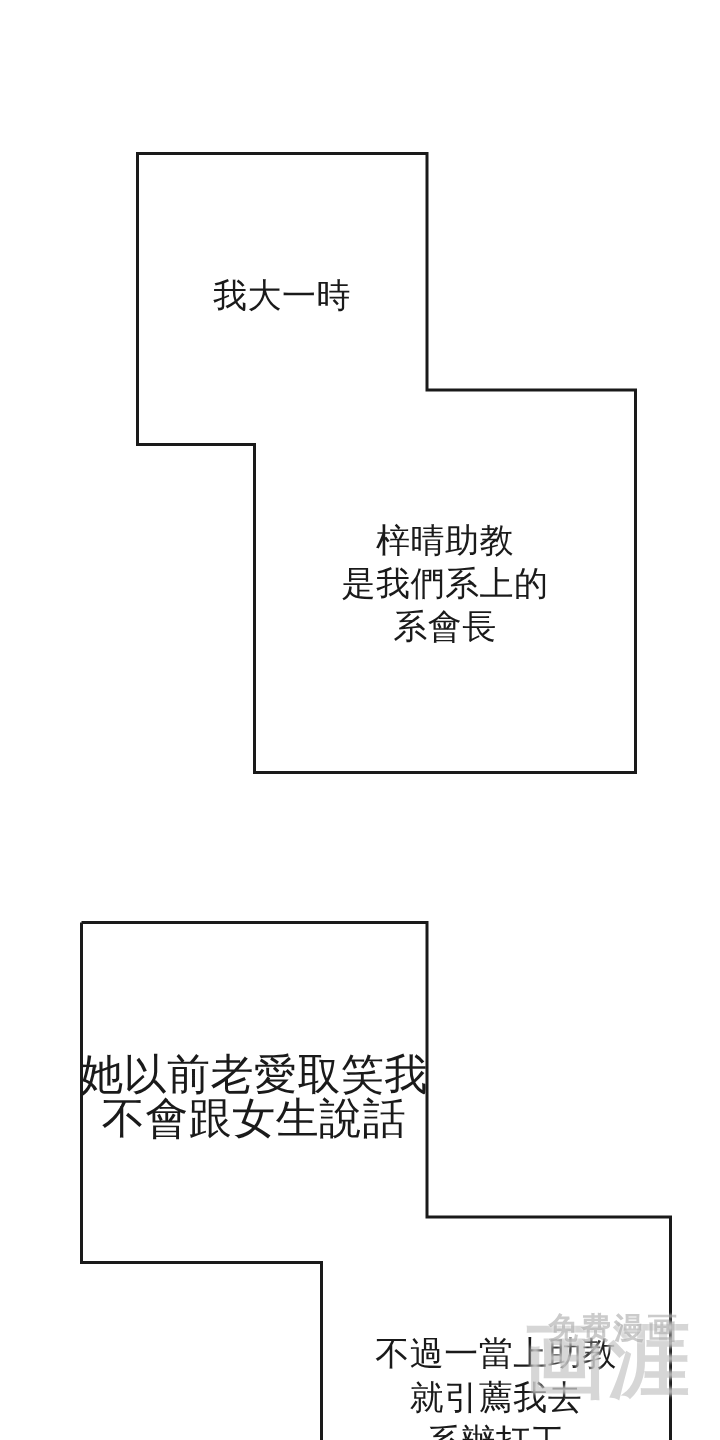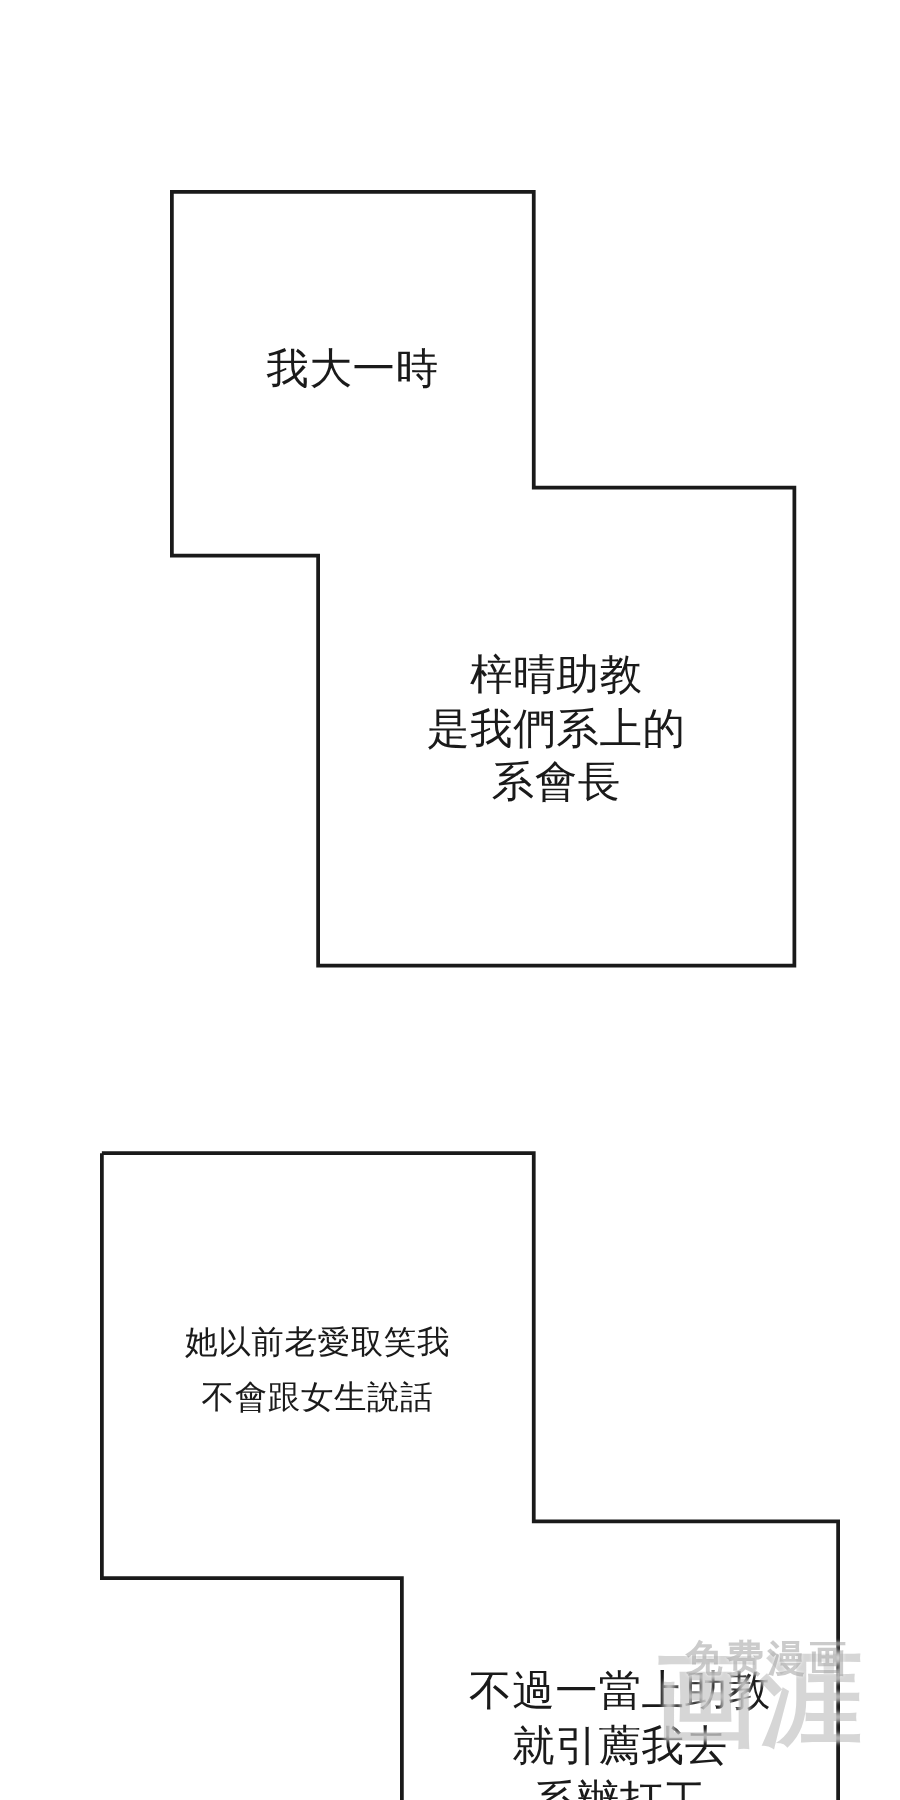--- a/index.html
+++ b/index.html
@@ -49,21 +49,21 @@
     left: 253px;
     top: 519px;
     width: 384px;
     font-size: 34px;
     line-height: 43px;
   }
   #t3 {
     left: 80px;
     top: 1052px;
     width: 348px;
-    font-size: 26px;
+    font-size: 43px;
     line-height: 44px;
   }
   #t4 {
     left: 320px;
     top: 1331px;
     width: 352px;
     font-size: 34px;
     line-height: 44px;
   }
   .watermark {

